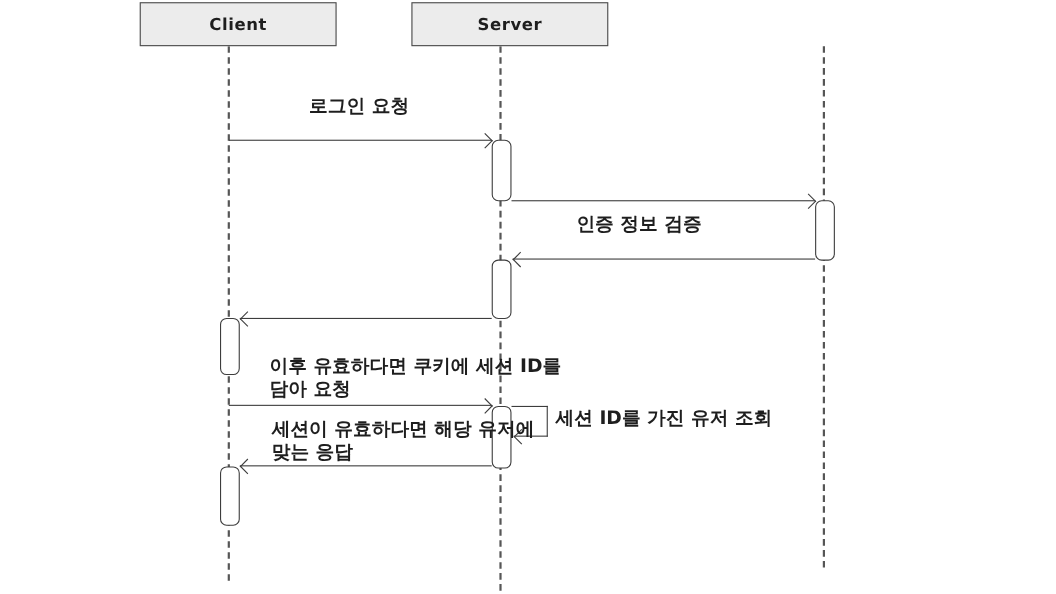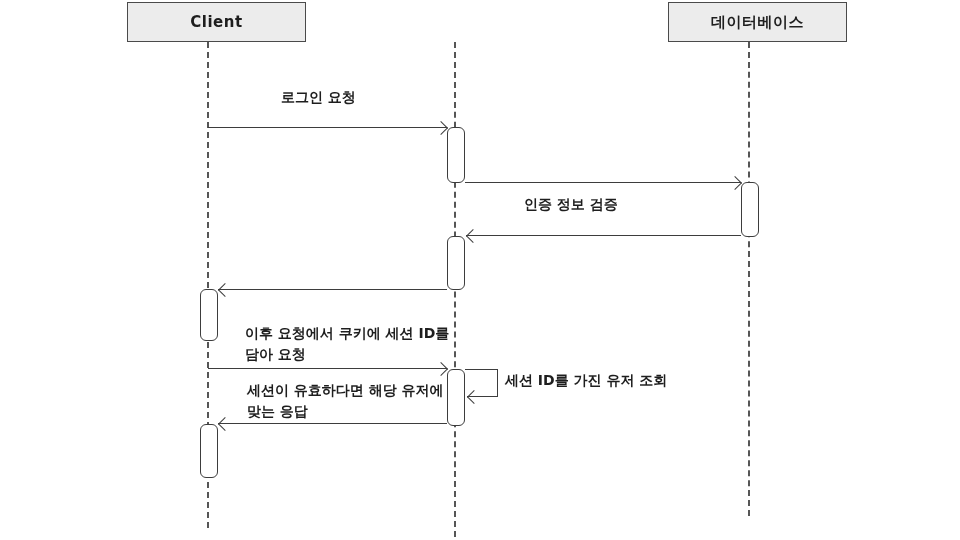--- a/index.html
+++ b/index.html
@@ -57,32 +57,32 @@
     position:absolute;width:9px;height:9px;
     border-top:1.6px solid var(--line);
     border-right:1.6px solid var(--line);
     z-index:4;
   }
   .ah-r{transform:rotate(45deg);}
   .ah-l{transform:rotate(-135deg);}
   
   .msg-label{
     position:absolute;
-    font-size:14px;font-weight:bold;line-height:21px;
+    font-size:17px;font-weight:bold;line-height:21px;
     white-space:pre-line;
     z-index:4;
   }
 </style>
 </head>
 <body>
 
 <div class="stage">
 
   <div class="pbox" style="left:127px">Client</div>
-  <div class="pbox" style="left:668px">데이터베이스</div>
+  <div class="pbox" style="left:374px">Server</div>
 
   <div class="lifeline" style="left:207px;height:486px"></div>
   <div class="lifeline" style="left:454px;height:495px"></div>
   <div class="lifeline" style="left:748px;height:474px"></div>
 
   <div class="mline" style="left:208px;top:127px;width:239px"></div>
   <div class="mline" style="left:465px;top:182px;width:276px"></div>
   <div class="mline" style="left:466px;top:235px;width:275px"></div>
   <div class="mline" style="left:218px;top:289px;width:229px"></div>
   <div class="mline" style="left:208px;top:368px;width:239px"></div>
@@ -101,19 +101,19 @@
   <div class="ah ah-r" style="left:436px;top:123px"></div>
   <div class="ah ah-r" style="left:730px;top:178px"></div>
   <div class="ah ah-l" style="left:468px;top:231px"></div>
   <div class="ah ah-l" style="left:220px;top:285px"></div>
   <div class="ah ah-r" style="left:436px;top:364px"></div>
   <div class="ah ah-l" style="left:469px;top:392px"></div>
   <div class="ah ah-l" style="left:220px;top:419px"></div>
 
   <div class="msg-label" style="left:281px;top:87px">로그인 요청</div>
   <div class="msg-label" style="left:524px;top:194px">인증 정보 검증</div>
-  <div class="msg-label" style="left:245px;top:323px">이후 요청에서 쿠키에 세션 ID를
+  <div class="msg-label" style="left:245px;top:323px">이후 유효하다면 쿠키에 세션 ID를
 담아 요청</div>
   <div class="msg-label" style="left:505px;top:370px">세션 ID를 가진 유저 조회</div>
   <div class="msg-label" style="left:247px;top:380px">세션이 유효하다면 해당 유저에
 맞는 응답</div>
 
 </div>
 
 </body></html>

